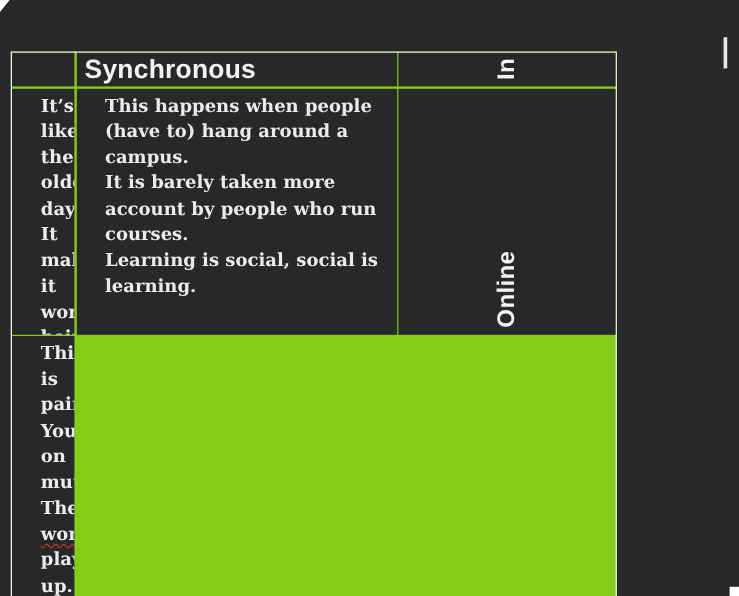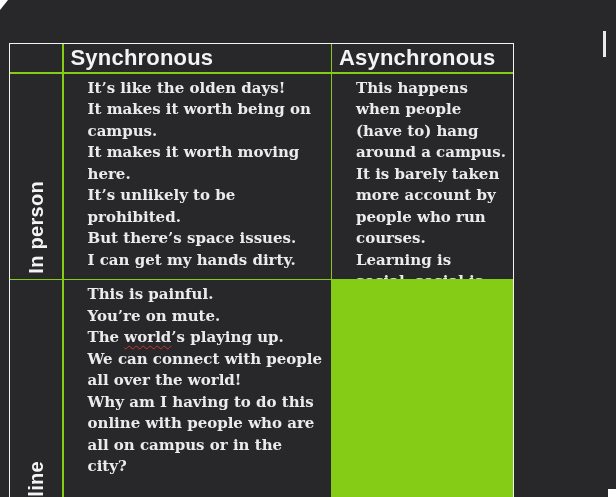--- a/index.html
+++ b/index.html
@@ -61,23 +61,20 @@
 </style>
 </head>
 <body>
 
 <div class="matrix">
 
   <div class="cell"></div>
   <div class="cell colhead">
     <span>Synchronous</span>
   </div>
-  <div class="cell colhead">
-    <span>Asynchronous</span>
-  </div>
 
   <div class="cell rowhead">
     <span class="vlabel">In person</span>
   </div>
   <div class="cell">
     <div class="cell-text">It’s like the olden days!
 It makes it worth being on campus.
 It makes it worth moving here.
 It’s unlikely to be prohibited.
 But there’s space issues.

